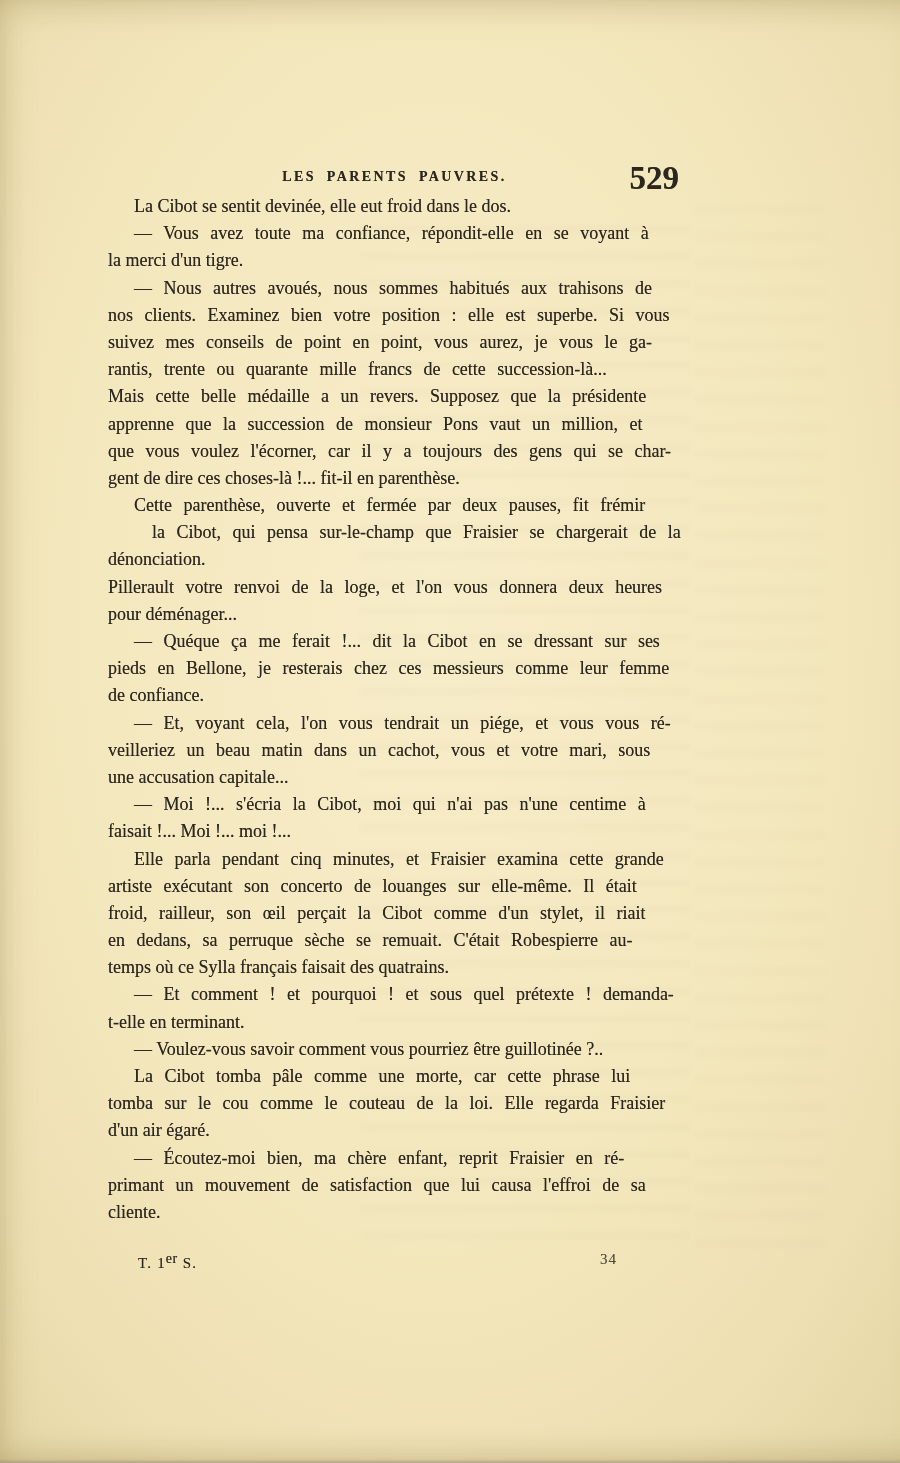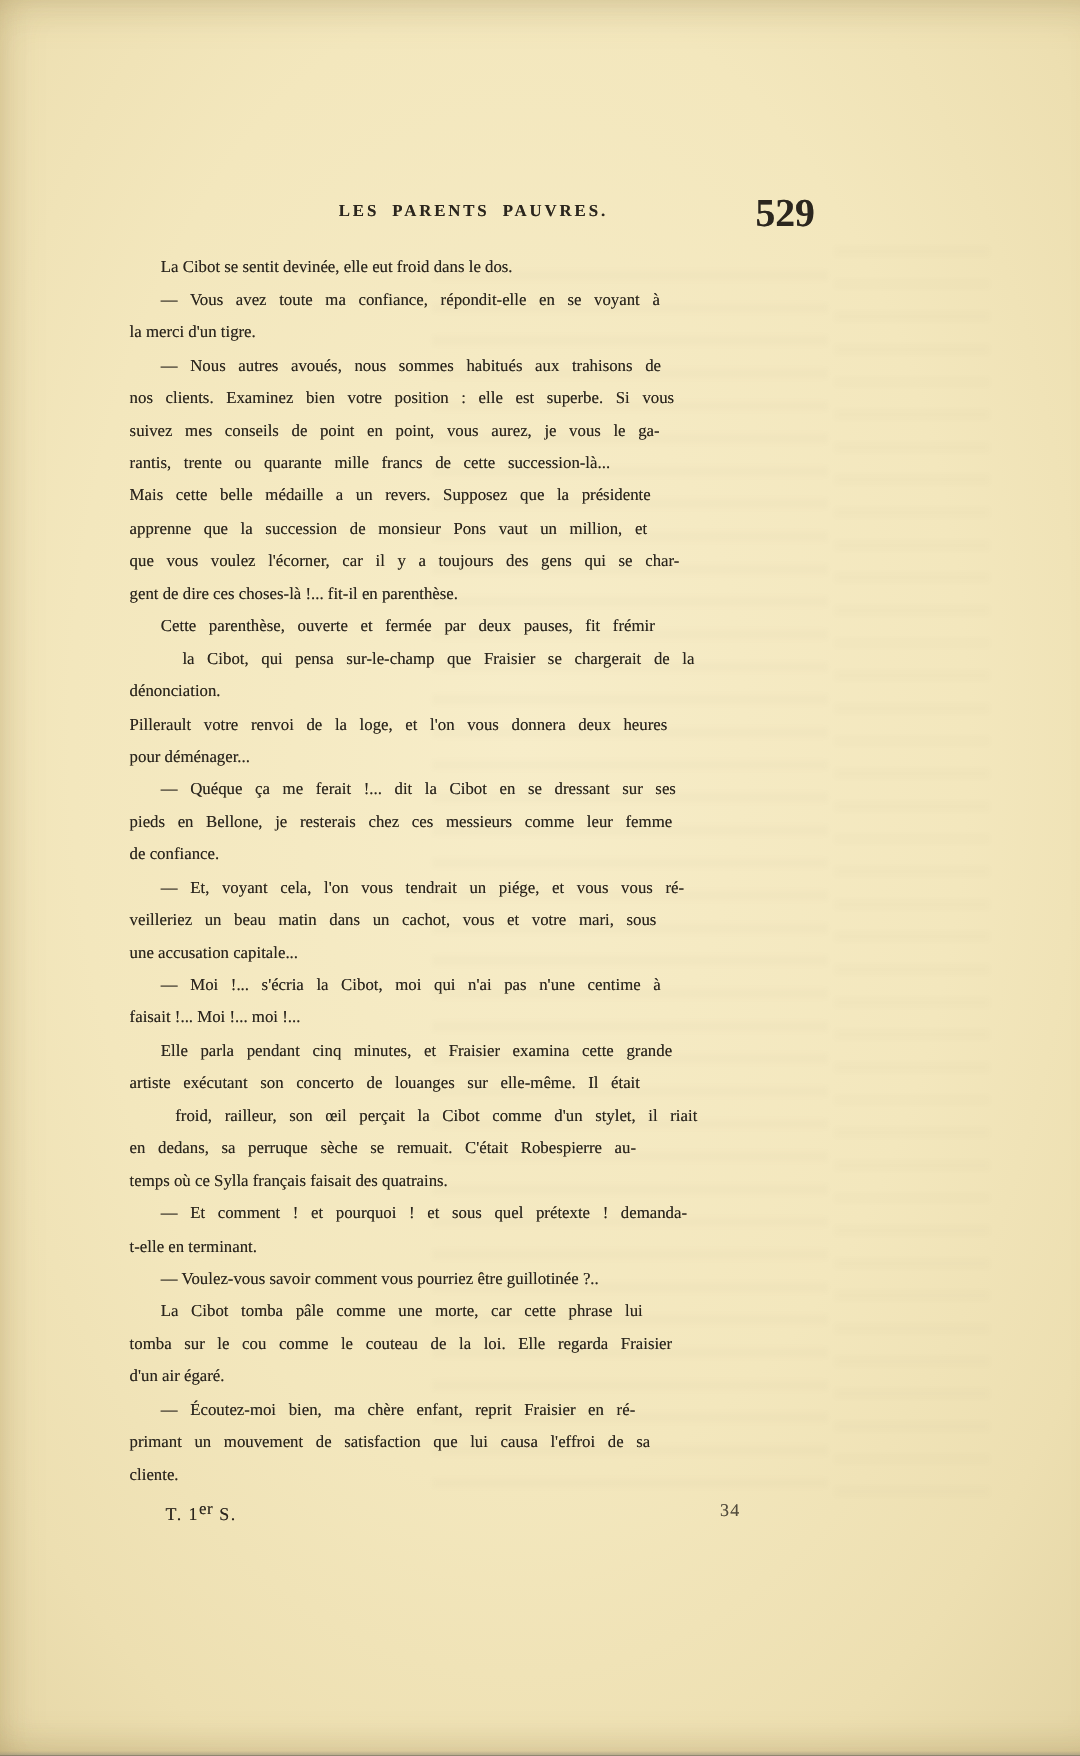--- a/index.html
+++ b/index.html
@@ -44,22 +44,22 @@
     letter-spacing:2.4px;word-spacing:5px;
     text-shadow:0 0 .5px rgba(43,38,30,.55);
   }
   .page-number{
     position:absolute;right:2px;top:-3px;
     font-size:33px;font-weight:700;
     text-shadow:0 0 .5px rgba(43,38,30,.5);
   }
 
   .body-text{
-    position:absolute;left:108px;top:210px;width:573px;
-    font-size:14px;
+    position:absolute;left:108px;top:193px;width:573px;
+    font-size:18px;
     text-shadow:0 0 .55px rgba(43,38,30,.6);
   }
   .line{
     height:27.2px;line-height:27.2px;
     white-space:nowrap;
   }
   .line.ind{padding-left:26px;}
 
   .footer{
     position:absolute;left:108px;top:1251px;width:573px;height:24px;
@@ -109,21 +109,21 @@
       <div class="line ind" style="word-spacing: 7px;"><span>— Quéque ça me ferait !... dit la Cibot en se dressant sur ses</span></div>
       <div class="line" style="word-spacing: 7px;"><span>pieds en Bellone, je resterais chez ces messieurs comme leur femme</span></div>
       <div class="line"><span>de confiance.</span></div>
       <div class="line ind" style="word-spacing: 7px;"><span>— Et, voyant cela, l'on vous tendrait un piége, et vous vous ré-</span></div>
       <div class="line" style="word-spacing: 7px;"><span>veilleriez un beau matin dans un cachot, vous et votre mari, sous</span></div>
       <div class="line"><span>une accusation capitale...</span></div>
       <div class="line ind" style="word-spacing: 7px;"><span>— Moi !... s'écria la Cibot, moi qui n'ai pas n'une centime à</span></div>
       <div class="line"><span>faisait !... Moi !... moi !...</span></div>
       <div class="line ind" style="word-spacing: 7px;"><span>Elle parla pendant cinq minutes, et Fraisier examina cette grande</span></div>
       <div class="line" style="word-spacing: 7px;"><span>artiste exécutant son concerto de louanges sur elle-même. Il était</span></div>
-      <div class="line" style="word-spacing: 7px; margin-left: 38px;"><span>froid, railleur, son œil perçait la Cibot comme d'un stylet, il riait</span></div>
+      <div class="line" style="word-spacing: 7px;"><span>froid, railleur, son œil perçait la Cibot comme d'un stylet, il riait</span></div>
       <div class="line" style="word-spacing: 7px;"><span>en dedans, sa perruque sèche se remuait. C'était Robespierre au-</span></div>
       <div class="line"><span>temps où ce Sylla français faisait des quatrains.</span></div>
       <div class="line ind" style="word-spacing: 7px;"><span>— Et comment ! et pourquoi ! et sous quel prétexte ! demanda-</span></div>
       <div class="line"><span>t-elle en terminant.</span></div>
       <div class="line ind"><span>— Voulez-vous savoir comment vous pourriez être guillotinée ?..</span></div>
       <div class="line ind" style="word-spacing: 7px;"><span>La Cibot tomba pâle comme une morte, car cette phrase lui</span></div>
       <div class="line" style="word-spacing: 7px;"><span>tomba sur le cou comme le couteau de la loi. Elle regarda Fraisier</span></div>
       <div class="line"><span>d'un air égaré.</span></div>
       <div class="line ind" style="word-spacing: 7px;"><span>— Écoutez-moi bien, ma chère enfant, reprit Fraisier en ré-</span></div>
       <div class="line" style="word-spacing: 7px;"><span>primant un mouvement de satisfaction que lui causa l'effroi de sa</span></div>

